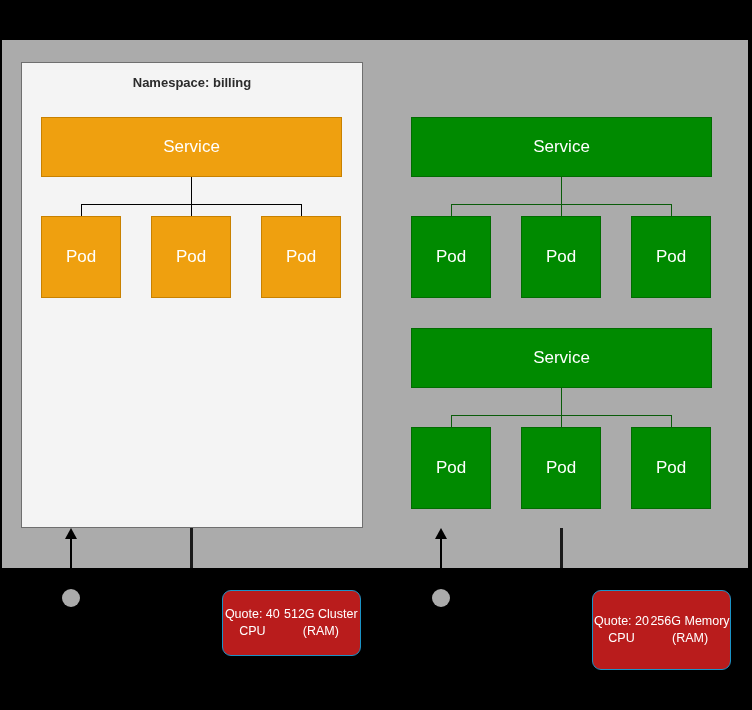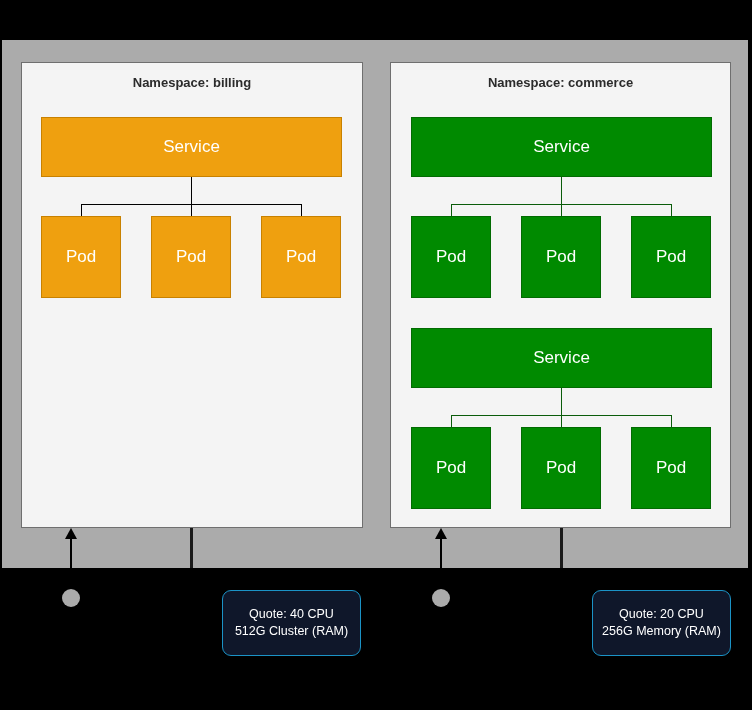--- a/index.html
+++ b/index.html
@@ -93,26 +93,26 @@
   }
   .dot {
     position: absolute;
     width: 18px;
     height: 18px;
     border-radius: 50%;
     background: #ababab;
   }
   .quote {
     position: absolute;
-    background: #0f172a;
+    background: #b91c1c;
     border: 1px solid #1b93c6;
     border-radius: 9px;
     box-sizing: border-box;
     display: flex;
-    flex-direction: column;
+    flex-direction: row;
     align-items: center;
     justify-content: center;
     color: #ffffff;
     font-size: 12.5px;
     line-height: 17px;
     text-align: center;
   }
 </style>
 </head>
 <body>
@@ -139,23 +139,20 @@
   <div class="node orange" style="left:41px; top:216px; width:80px; height:82px;">
     <span>Pod</span>
   </div>
   <div class="node orange" style="left:151px; top:216px; width:80px; height:82px;">
     <span>Pod</span>
   </div>
   <div class="node orange" style="left:261px; top:216px; width:80px; height:82px;">
     <span>Pod</span>
   </div>
 
-  <div class="ns-box" style="left:390px; top:62px; width:341px; height:466px;">
-    <div class="ns-title">Namespace: commerce</div>
-  </div>
 
   <div class="node green" style="left:411px; top:117px; width:301px; height:60px;">
     <span>Service</span>
   </div>
 
   <div class="conn green-line" style="left:561px; top:177px; width:1px; height:28px;"></div>
   <div class="conn green-line" style="left:451px; top:204px; width:221px; height:1px;"></div>
   <div class="conn green-line" style="left:451px; top:204px; width:1px; height:12px;"></div>
   <div class="conn green-line" style="left:561px; top:204px; width:1px; height:12px;"></div>
   <div class="conn green-line" style="left:671px; top:204px; width:1px; height:12px;"></div>
@@ -199,18 +196,18 @@
 
   <div class="arrow-shaft" style="left:440px; top:538px; height:52px;"></div>
   <div class="arrow-head" style="left:435px; top:528px;"></div>
   <div class="dot" style="left:432px; top:589px;"></div>
 
   <div class="quote" style="left:222px; top:590px; width:139px; height:66px;">
     <span>Quote: 40 CPU</span>
     <span>512G Cluster (RAM)</span>
   </div>
 
-  <div class="quote" style="left:592px; top:590px; width:139px; height:66px;">
+  <div class="quote" style="left:592px; top:590px; width:139px; height:80px;">
     <span>Quote: 20 CPU</span>
     <span>256G Memory (RAM)</span>
   </div>
 
 </div>
 
 </body></html>

